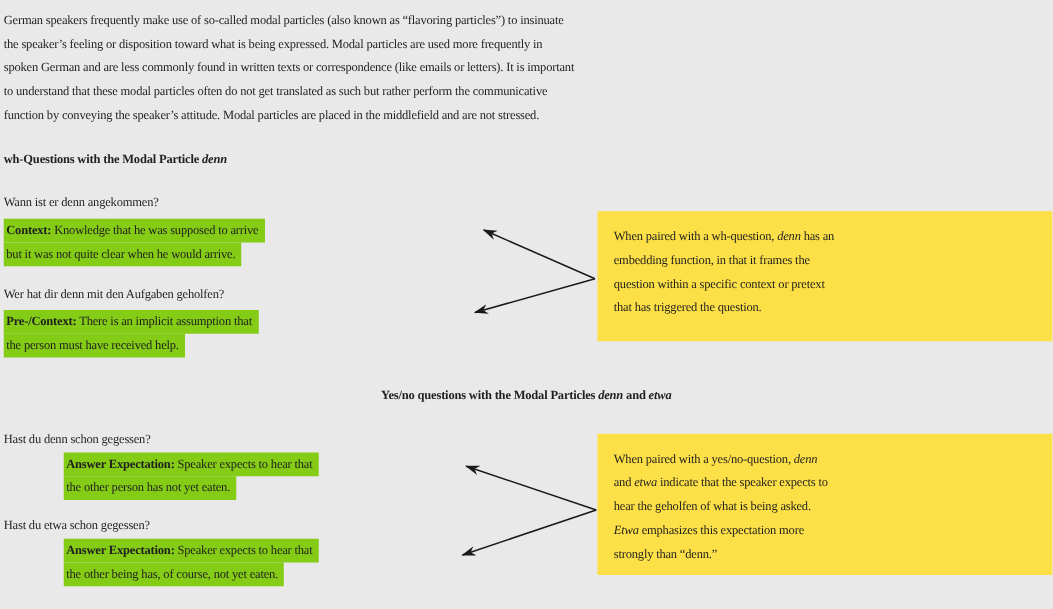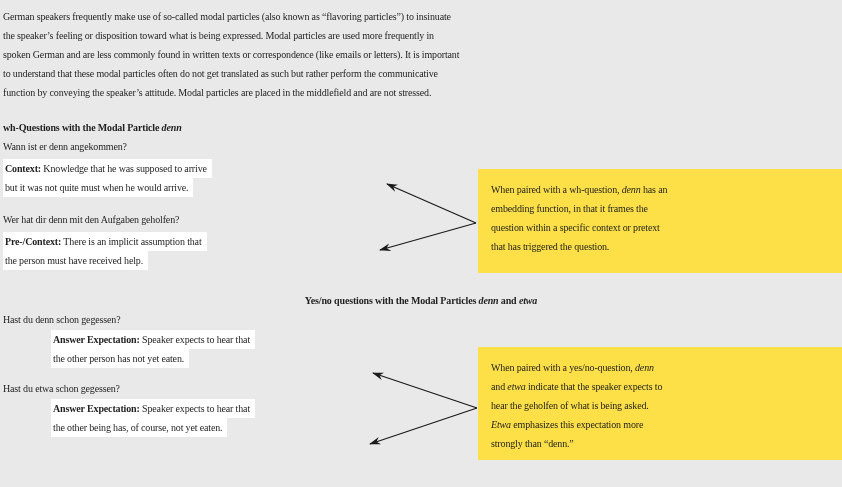--- a/index.html
+++ b/index.html
@@ -14,25 +14,25 @@
     line-height:19px;
     color:#1f1f1f;
     letter-spacing:-0.15px;
   }
   .flow { position:absolute; left:3px; top:7px; width:836px; }
   .line { white-space:nowrap; }
   .intro .line { white-space:nowrap; }
   .heading { font-weight:bold; }
   .h1 { margin-top:16px; }
   .h2 { margin-top:21px;text-align:center; }
-  .question { margin-top:0; }
+  .question { margin-top:16px; }
   .q2 { margin-top:13px; }
   .note { margin-top:3px; }
   .note2 { margin-top:1px;padding-left:48px; }
-  .hl { display:table; background:#ffffff; padding:0 5px 0 2px; white-space:nowrap; }
+  .hl { display:table; background:#84cc16; padding:0 5px 0 2px; white-space:nowrap; }
   .callout {
     position:absolute;
     width:386px;
     background:#fde047;
     padding:11px 12px 10px 13px;
   }
   .callout-1 { left:478px; top:169px; height:104px; }
   .callout-2 { left:478px; top:347px; height:113px; }
   .i { font-style:italic; }
   .b { font-weight:bold; }
@@ -54,21 +54,21 @@
     </div>
 
     <div class="line heading h1"><span>wh-Questions with the Modal Particle </span><span class="i">denn</span></div>
 
     <div class="line question">Wann ist er denn angekommen?</div>
     <div class="note">
       <div class="hl">
           <span class="b">Context:</span>
           <span> Knowledge that he was supposed to arrive</span>
         </div>
-      <div class="hl">but it was not quite must when he would arrive.</div>
+      <div class="hl">but it was not quite clear when he would arrive.</div>
     </div>
 
     <div class="line question q2">Wer hat dir denn mit den Aufgaben geholfen?</div>
     <div class="note">
       <div class="hl">
           <span class="b">Pre-/Context:</span>
           <span> There is an implicit assumption that</span>
         </div>
       <div class="hl">the person must have received help.</div>
     </div>

